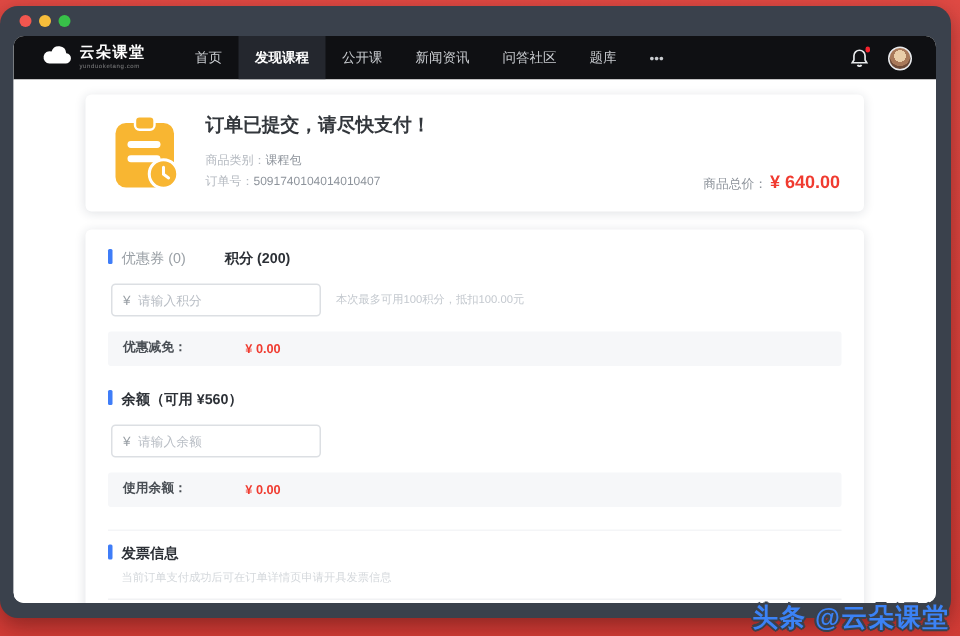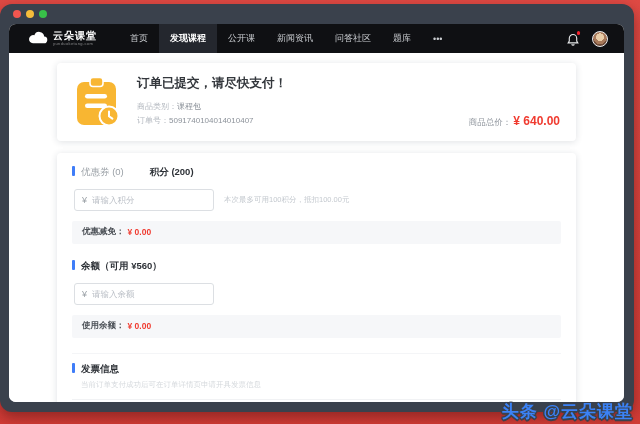--- a/index.html
+++ b/index.html
@@ -57,21 +57,21 @@
   .input-row { display:flex; align-items:center; margin:10px 0 0 2px; }
   .input-box { width:140px; height:22px; border:1px solid #dcdfe3; border-radius:3px;
                display:flex; align-items:center; padding:0 7px; gap:5px; background:#fff; }
   .prefix { color:#9aa0a6; font-size:9px; }
   .input-box input { border:0; outline:0; flex:1; min-width:0; font-size:8.5px; color:#333;
                      font-family:inherit; background:transparent; }
   .input-box input::placeholder { color:#b9bec5; }
   .hint { margin-left:10px; font-size:7.5px; color:#c4c9cf; }
   .info-bar { margin-top:10px; background:#f6f7f9; border-radius:2px; height:23px;
               display:flex; align-items:center; padding:0 10px; font-size:8.5px;
-              color:#4a4f55; font-weight:bold; }
+              color:#4a4f55; font-weight:bold;gap:36px; }
   .info-bar .val { color:#f03b30; margin-left:3px; }
   .sec { margin-top:16px; }
   .sec-invoice { margin-top:15px; padding-top:9px; border-top:1px solid #f4f5f7; }
   .invoice-hint { font-size:7.5px; color:#d4d8dc; margin:4px 0 0 9px; }
 
   
   .pay-footer { margin-top:9px; border-top:1px solid #f1f2f4; padding:9px 0 10px;
                 display:flex; align-items:flex-start; }
 
   

